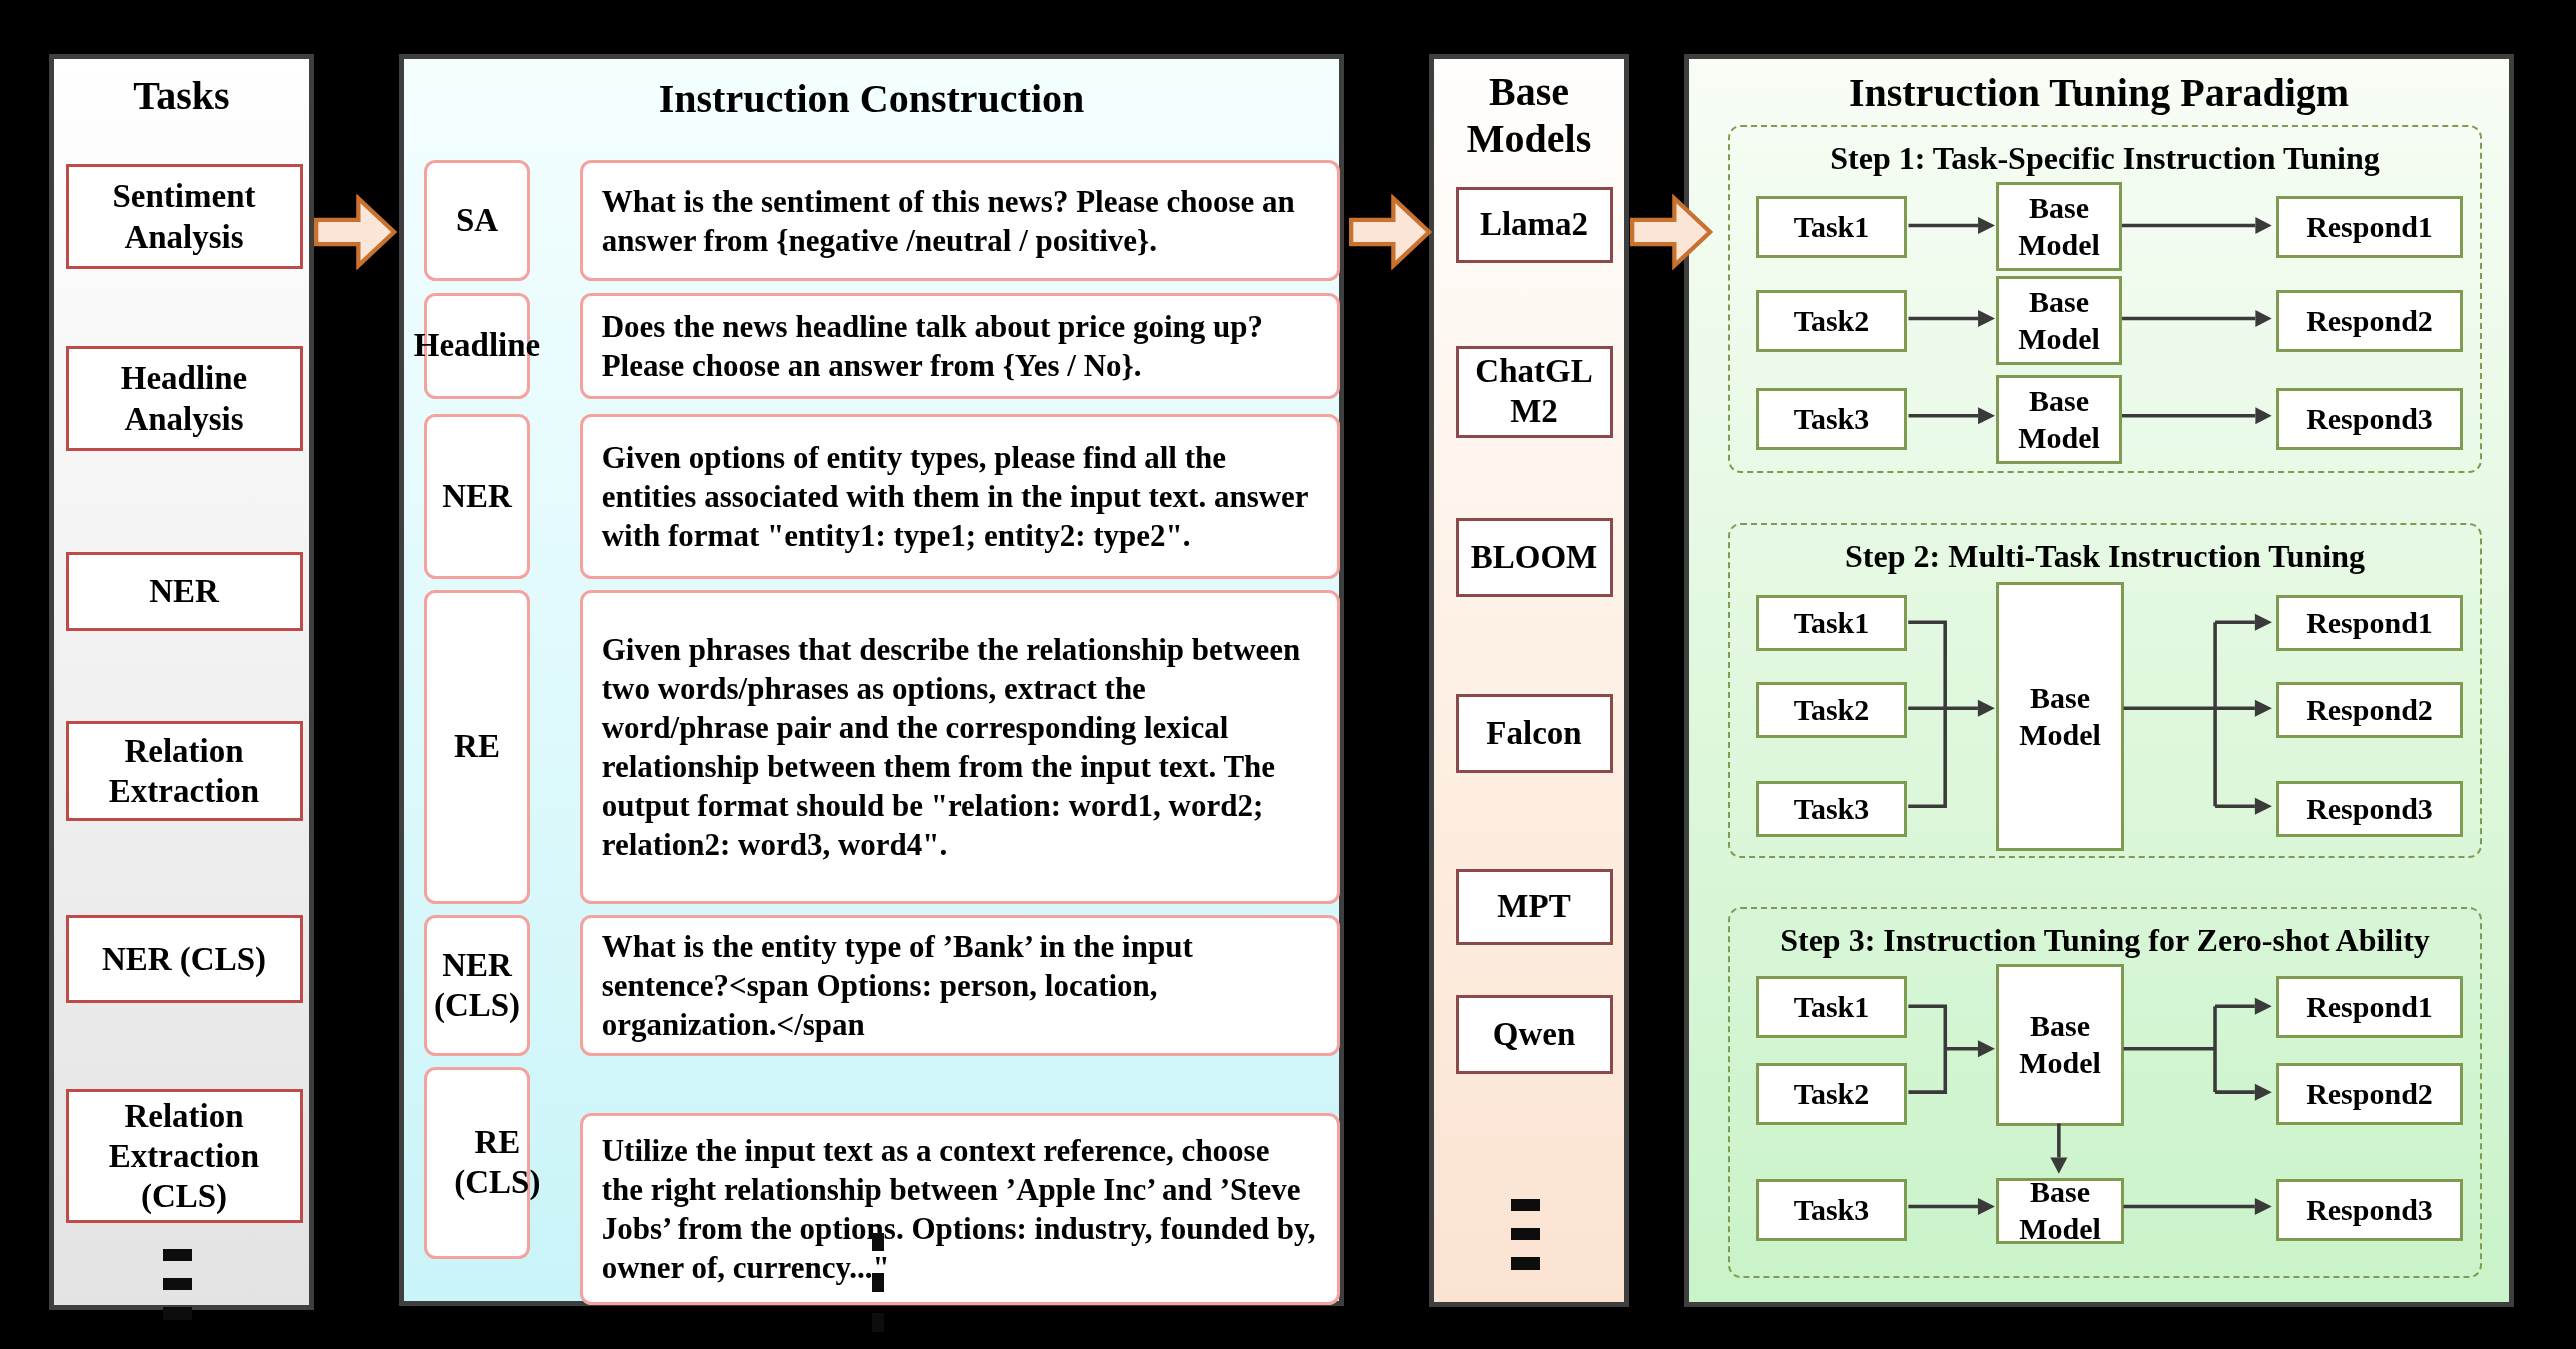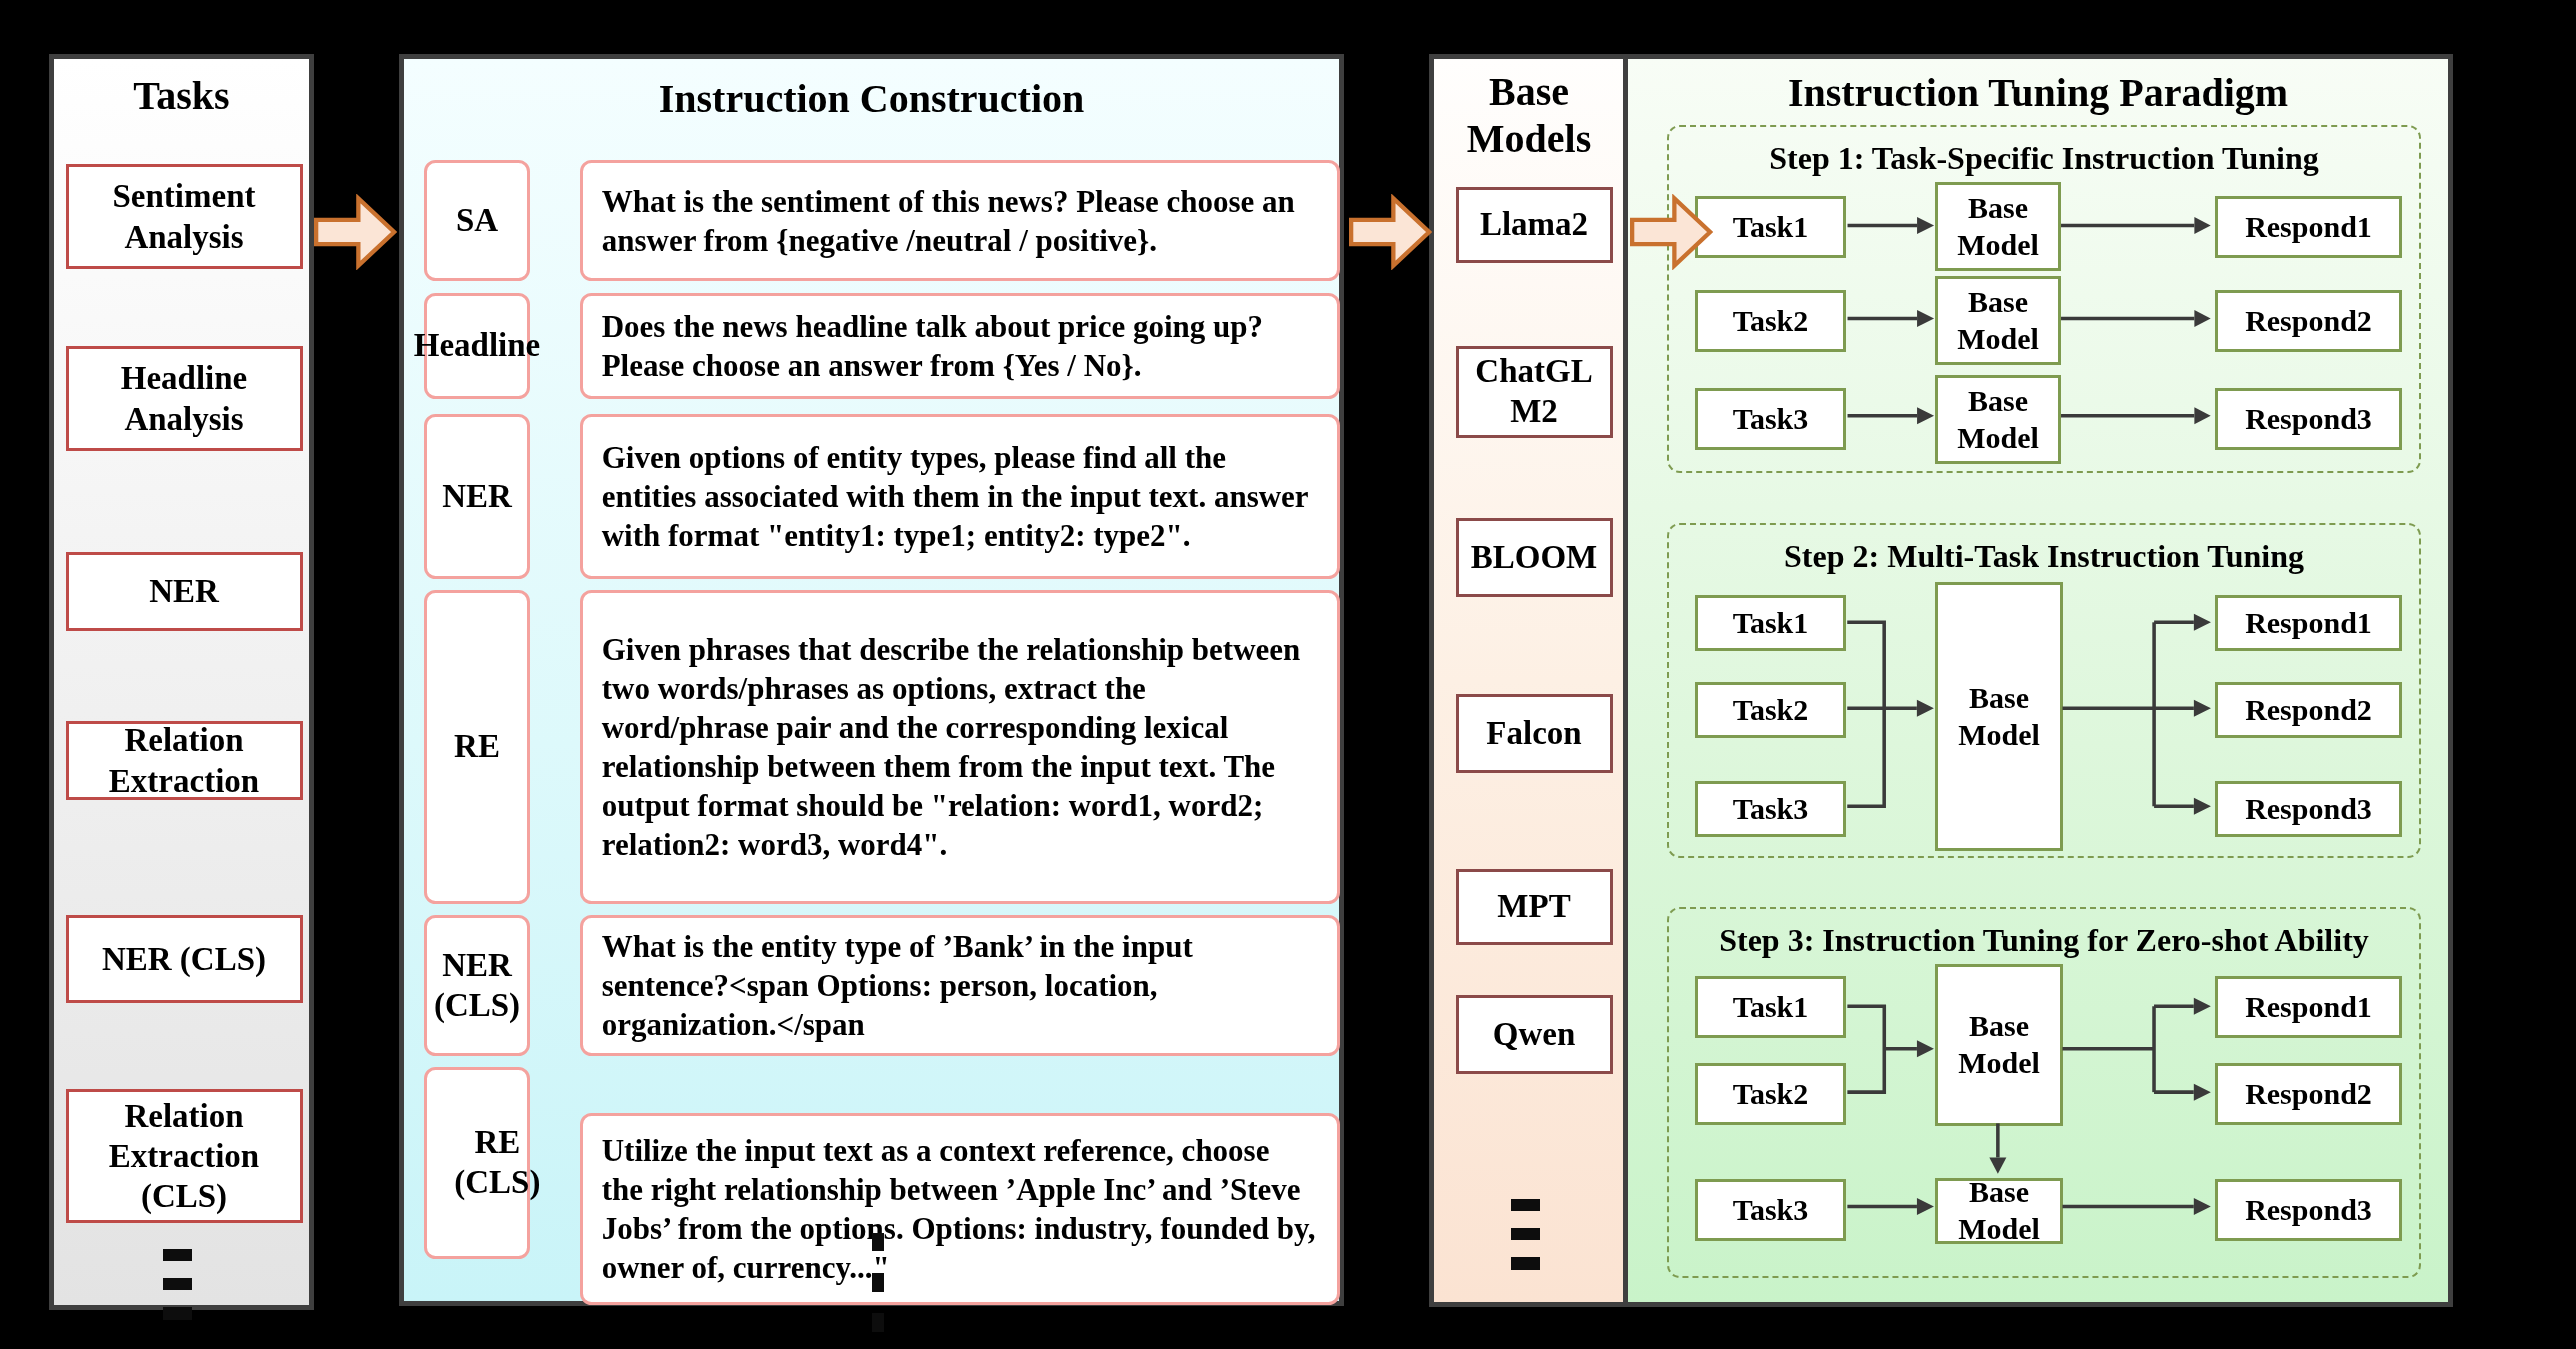--- a/index.html
+++ b/index.html
@@ -23,21 +23,21 @@
   .ic-text{position:absolute;left:176px;width:760px;background:#fff;border:3.6px solid #F4A29E;
            border-radius:11.5px;box-sizing:border-box;display:flex;align-items:center;
            font-size:31px;line-height:39px;padding:2.9px 18.7px;text-align:left;}
   
   #models-panel{left:1429px;top:54px;width:200px;height:1253px;
                 background:linear-gradient(#fffefd 0%,#fdf0e4 50%,#fbe3d2 100%);}
   .model-box{position:absolute;left:21.5px;width:157px;background:#fff;border:3.6px solid #8B4A49;
              box-sizing:border-box;display:flex;align-items:center;justify-content:center;
              text-align:center;font-size:33px;line-height:1.2;overflow-wrap:anywhere;padding:0 2.9px;}
   
-  #paradigm-panel{left:1623px;top:54px;width:830px;height:1253px;
+  #paradigm-panel{left:1684px;top:54px;width:830px;height:1253px;
                   background:linear-gradient(#f8fdf6 0%,#def7dc 55%,#c9f3c9 100%);}
   .step{position:absolute;left:39px;width:754px;border:2.9px dashed #7E9B50;border-radius:13px;
         box-sizing:border-box;}
   .step-title{position:absolute;top:11.5px;left:0;right:0;text-align:center;font-size:32px;line-height:1.2;}
   .gbox{position:absolute;background:#fff;border:3.6px solid #7E9B50;box-sizing:border-box;
         display:flex;align-items:center;justify-content:center;text-align:center;
         font-size:30px;line-height:1.22;padding:0 4.3px;}
   .connector{position:absolute;inset:0;width:100%;height:100%;pointer-events:none;}
   .connector line,.connector polyline{stroke:#3A3A3A;stroke-width:5;fill:none;}
   .connector polygon{fill:#3A3A3A;stroke:none;}
@@ -52,21 +52,21 @@
 </head>
 <body>
 
 <div id="canvas">
 
   <div class="panel" id="tasks-panel">
     <div class="panel-title" style="top:13px;">Tasks</div>
     <div class="task-item" style="top:105px;height:105px;">Sentiment Analysis</div>
     <div class="task-item" style="top:287px;height:105px;">Headline Analysis</div>
     <div class="task-item" style="top:493px;height:79px;">NER</div>
-    <div class="task-item" style="top:662px;height:79px;">Relation Extraction</div>
+    <div class="task-item" style="top:662px;height:100px;">Relation Extraction</div>
     <div class="task-item" style="top:856px;height:88px;">NER (CLS)</div>
     <div class="task-item" style="top:1030px;height:134px;">Relation Extraction (CLS)</div>
     <div class="ellipsis" style="left:109px;top:1181px;">
       <div class="dash dash-wide"></div>
         <div class="dash dash-wide"></div>
         <div class="dash dash-wide"></div>
     </div>
   </div>
 
   <div class="panel" id="ic-panel">

